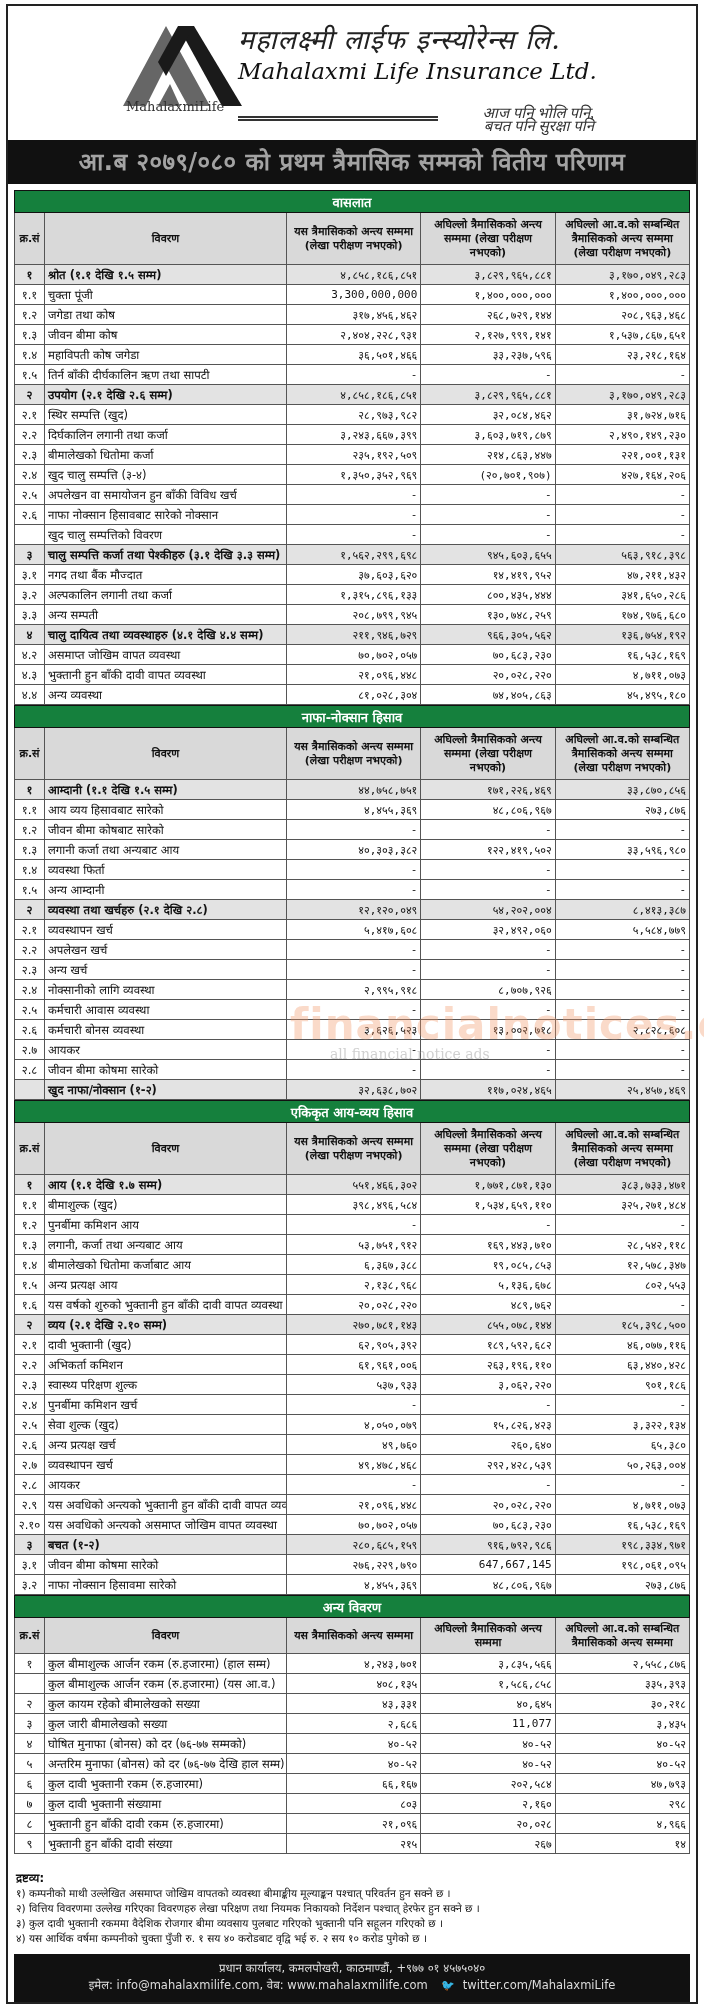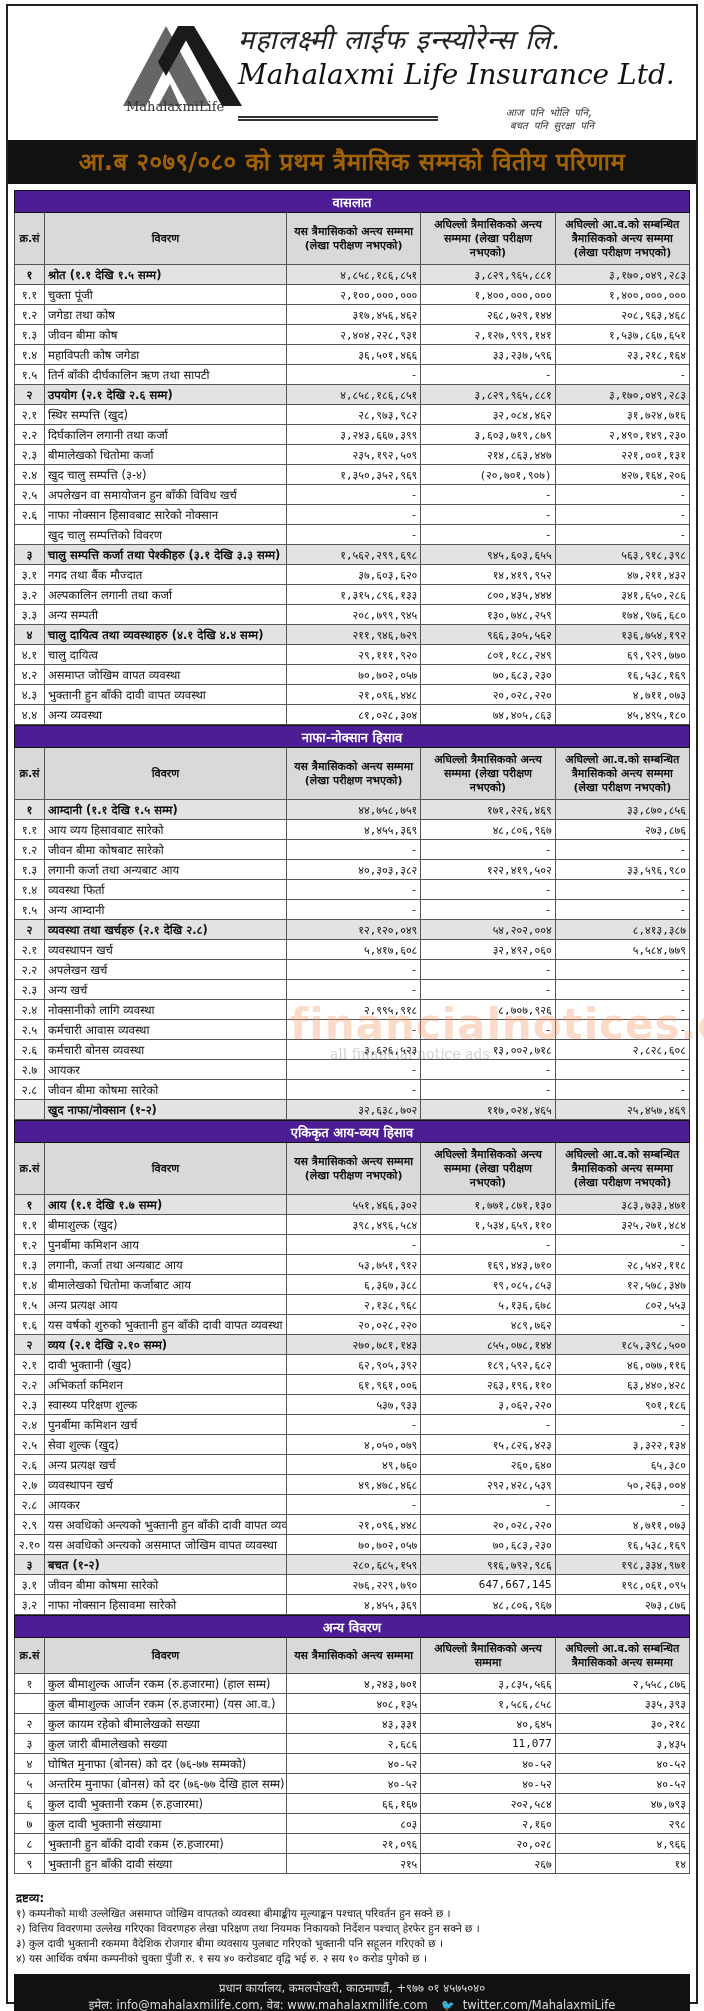--- a/index.html
+++ b/index.html
@@ -2,28 +2,28 @@
 <html><head>
 <meta charset="utf-8">
 <style>
   * { box-sizing: border-box; margin: 0; padding: 0; }
   body { width: 704px; height: 2011px; background: #fff; font-family: "DejaVu Sans", sans-serif; color: #111; }
   .page { position: absolute; left: 6px; top: 4px; width: 692px; height: 2000px; border: 2px solid #222; background: #fff; }
   .header { height: 134px; position: relative; }
   .logo { position: absolute; left: 110px; top: 8px; width: 130px; height: 105px; }
   .logo-text { position: absolute; left: 118px; top: 93px; font-family: "DejaVu Serif", serif; font-size: 13px; color: #333; }
   .name-np { position: absolute; left: 230px; top: 14px; font-family: "DejaVu Serif", serif; font-style: italic; font-size: 27px; color: #222; letter-spacing: 1px; }
-  .name-en { position: absolute; left: 230px; top: 52px; font-family: "DejaVu Serif", serif; font-style: italic; font-size: 28px; color: #111; }
+  .name-en { position: absolute; left: 230px; top: 52px; font-family: "DejaVu Serif", serif; font-style: italic; font-size: 23px; color: #111; }
   .rule { position: absolute; left: 230px; top: 110px; width: 200px; height: 5px; border-top: 2px solid #333; border-bottom: 2px solid #333; }
-  .tagline { position: absolute; left: 436px; top: 101px; font-family: Liberation Mono, monospace; font-style: italic; font-size: 10px; color: #333; line-height: 13px; text-align: right; width: 150px; }
-  .title-bar { background: #111; color: #a16207; text-align: center; font-size: 24px; font-weight: bold; height: 44px; line-height: 44px; letter-spacing: 0.5px; }
+  .tagline { position: absolute; left: 436px; top: 101px; font-family: Liberation Serif, serif; font-style: italic; font-size: 15px; color: #333; line-height: 13px; text-align: right; width: 150px; }
+  .title-bar { background: #111; color: #a3a3a3; text-align: center; font-size: 24px; font-weight: bold; height: 44px; line-height: 44px; letter-spacing: 0.5px; }
   .tables { padding: 6px 6px 0 6px; }
   table { width: 100%; border-collapse: collapse; table-layout: fixed; }
   td, th { border: 1px solid #555; font-size: 11.5px; padding: 0 3px; height: 20px; white-space: nowrap; overflow: hidden; }
-  .sec-title td { background: #4c1d95; color: #fff; text-align: center; font-weight: bold; font-size: 13px; height: 22px; border-color: #111; }
+  .sec-title td { background: #15803d; color: #fff; text-align: center; font-weight: bold; font-size: 13px; height: 22px; border-color: #111; }
   .colhead th { background: #d9d9d9; font-weight: bold; font-size: 11px; height: 52px; white-space: normal; line-height: 14px; text-align: center; }
   .colhead.short th { height: 36px; }
   .sn { width: 30px; text-align: center; }
   .desc { width: 242px; text-align: left; }
   .num { text-align: right; font-family: "DejaVu Sans Mono", monospace; font-size: 11px; }
   .bold td { background: #e3e3e3; font-weight: bold; }
   .bold .num { font-weight: normal; }
   .notes { padding: 6px 8px 4px 8px; font-size: 10.5px; line-height: 15px; margin-top: 11px; }
   .notes .nh { font-weight: bold; font-size: 11.5px; }
   .footer { margin: 4px 6px 0 6px; background: #111; color: #ddd; text-align: center; font-size: 11.5px; line-height: 17px; padding: 6px 0 8px 0; }
@@ -78,21 +78,21 @@
           <tr class="bold">
             <td class="sn">१</td>
             <td class="desc">श्रोत (१.१ देखि १.५ सम्म)</td>
             <td class="num">४,८५८,१८६,८५१</td>
             <td class="num">३,८२९,९६५,८८१</td>
             <td class="num">३,१७०,०४९,२८३</td>
           </tr>
           <tr>
             <td class="sn">१.१</td>
             <td class="desc">चुक्ता पूंजी</td>
-            <td class="num">२,१००,०००,०००</td>
+            <td class="num">3,300,000,000</td>
             <td class="num">१,४००,०००,०००</td>
             <td class="num">१,४००,०००,०००</td>
           </tr>
           <tr>
             <td class="sn">१.२</td>
             <td class="desc">जगेडा तथा कोष</td>
             <td class="num">३१७,४५६,४६२</td>
             <td class="num">२६८,७२९,१४४</td>
             <td class="num">२०८,९६३,४६८</td>
           </tr>
@@ -200,27 +200,20 @@
             <td class="num">२०८,७९९,९४५</td>
             <td class="num">१३०,७४८,२५९</td>
             <td class="num">१७४,९७६,६८०</td>
           </tr>
           <tr class="bold">
             <td class="sn">४</td>
             <td class="desc">चालु दायित्व तथा व्यवस्थाहरु (४.१ देखि ४.४ सम्म)</td>
             <td class="num">२११,९४६,७२९</td>
             <td class="num">९६६,३०५,५६२</td>
             <td class="num">१३६,७५४,१९२</td>
-          </tr>
-          <tr>
-            <td class="sn">४.१</td>
-            <td class="desc">चालु दायित्व</td>
-            <td class="num">२९,१११,९२०</td>
-            <td class="num">८०१,१८८,२४९</td>
-            <td class="num">६९,९२९,७७०</td>
           </tr>
           <tr>
             <td class="sn">४.२</td>
             <td class="desc">असमाप्त जोखिम वापत व्यवस्था</td>
             <td class="num">७०,७०२,०५७</td>
             <td class="num">७०,६८३,२३०</td>
             <td class="num">१६,५३८,१६९</td>
           </tr>
           <tr>
             <td class="sn">४.३</td>

